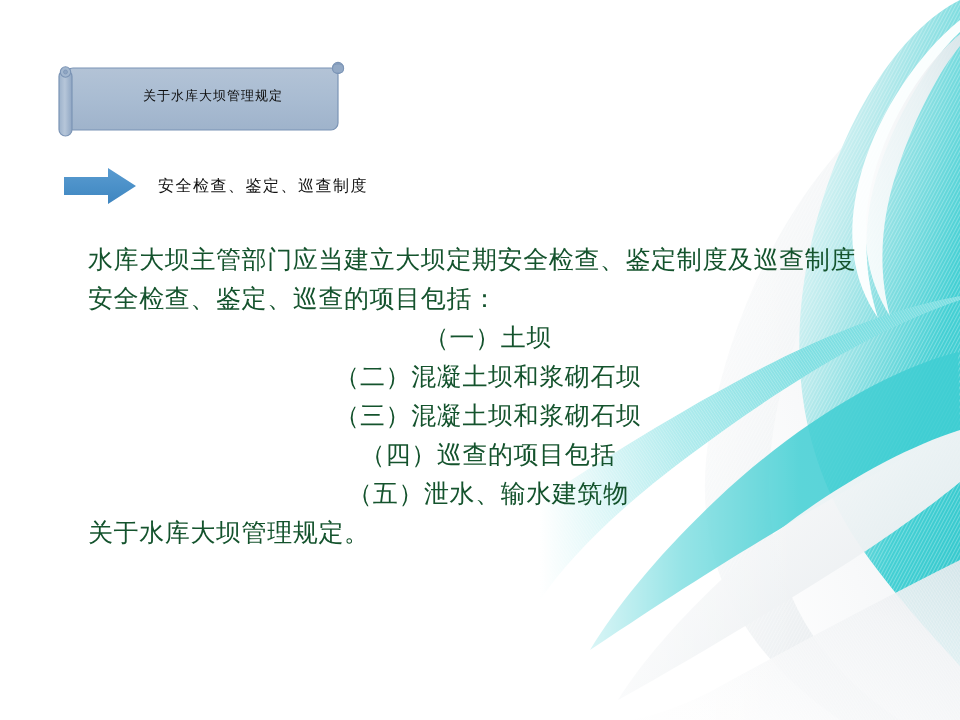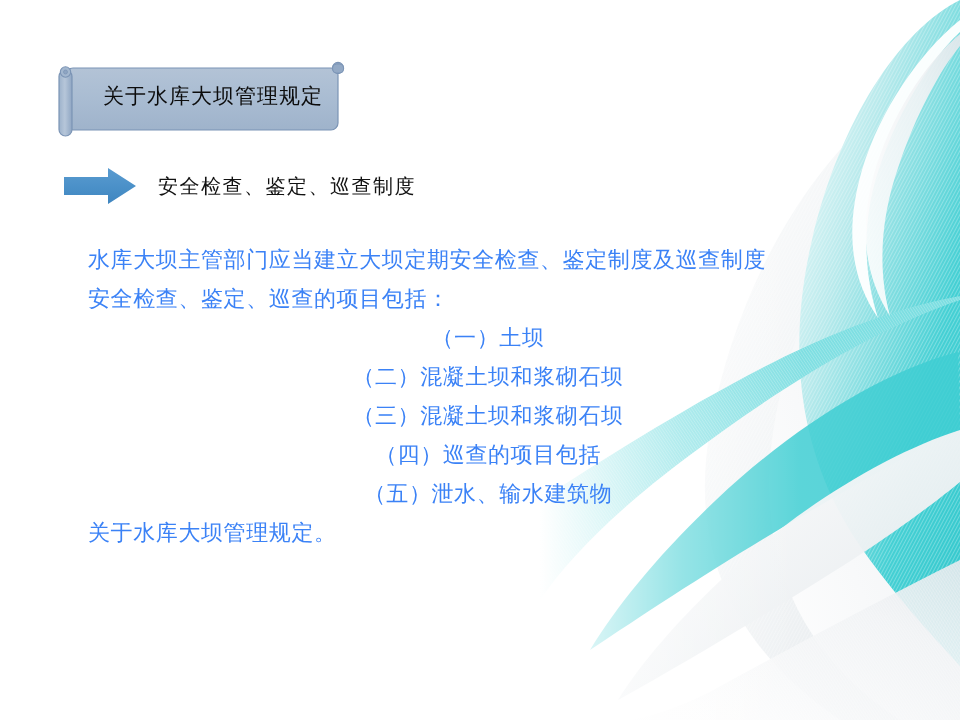--- a/index.html
+++ b/index.html
@@ -46,21 +46,21 @@
   }
   #title-text {
     position: absolute;
     left: 30px;
     top: 0;
     width: 262px;
     height: 72px;
     display: flex;
     align-items: center;
     justify-content: center;
-    font-size: 21px;
+    font-size: 13px;
     color: #0c0c0c;
     letter-spacing: 1px;
     white-space: nowrap;
     font-family: "DejaVu Sans", "Liberation Sans", sans-serif;
   }
 
   
   #subtitle-row {
     position: absolute;
     left: 64px;
@@ -68,37 +68,37 @@
     display: flex;
     align-items: center;
   }
   #arrow-icon {
     width: 72px;
     height: 40px;
     flex: 0 0 auto;
   }
   #subtitle-text {
     margin-left: 22px;
-    font-size: 20px;
+    font-size: 16px;
     color: #121212;
     letter-spacing: 1.5px;
     white-space: nowrap;
   }
 
   
   #body-text {
     position: absolute;
     left: 88px;
     top: 240px;
     width: 800px;
   }
   .body-line {
-    font-size: 22px;
+    font-size: 25px;
     line-height: 39px;
-    color: #3b82f6;
+    color: #14532d;
     letter-spacing: 0.6px;
     white-space: nowrap;
   }
   .body-line.indent {
     text-indent: 0;
     text-align: center;
   }
   .body-line.wrap {
     margin-left: 0;
   }

